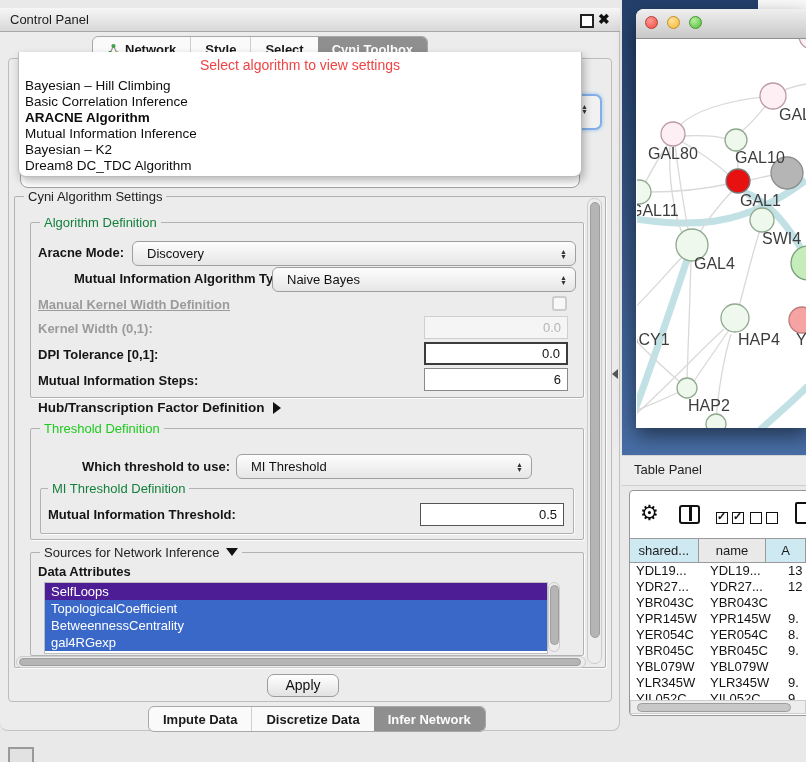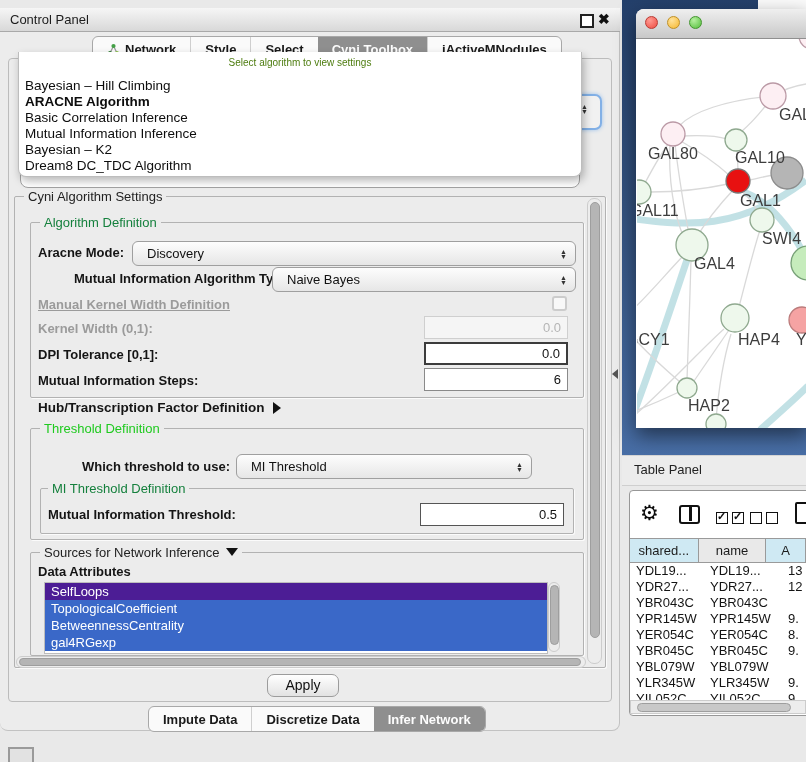--- a/index.html
+++ b/index.html
@@ -20,21 +20,21 @@
   .tab{display:flex;align-items:center;justify-content:center;font-size:13px;font-weight:bold;
        color:#1a1a1a;padding:0 14px;border-left:1px solid #cfcfcf;cursor:default;white-space:nowrap;}
   .tab:first-child{border-left:none;}
   .tab.sel{background:#8f8f8f;color:#fdfdfd;border-left:none;}
   .tab .nicon{margin-right:5px;display:inline-block;width:13px;height:13px;}
   
   .popup{left:18px;top:52px;width:562px;height:124px;background:#fff;z-index:30;
          border:1px solid #bdbdbd;border-top:none;border-radius:0 0 8px 8px;
          box-shadow:2px 4px 8px rgba(0,0,0,.28);}
   .popup-ph{position:absolute;left:0;top:5px;width:100%;text-align:center;
-            font-size:10px;color:#4d7c0f;}
+            font-size:14px;color:#ef4444;}
   .dd-items{position:absolute;left:4px;top:26px;right:4px;}
   .dd-item{height:16px;line-height:16px;font-size:13.5px;color:#0d0d0d;padding-left:2px;}
   .dd-item.b{font-weight:bold;}
   .ghost-bar{left:20px;top:154px;width:558px;height:32px;background:#fff;
              border:1px solid #a2a2a2;border-radius:8px;z-index:4;}
   .ghost-combo{left:550px;top:94px;width:48px;height:32px;background:#f1f1f1;border-radius:7px;
                border:2px solid #82b0e6;box-shadow:0 0 4px #9cc2ec;z-index:3;}
   
   .gbox{border:1px solid #b2b2b2;border-radius:2px;box-shadow:1px 1px 0 rgba(255,255,255,.8);}
   .gtitle{position:absolute;font-size:13px;background:#ececec;padding:0 4px;white-space:nowrap;z-index:2;}
@@ -134,41 +134,38 @@
       </div>
       <div class="tab">
         <span>Style</span>
       </div>
       <div class="tab">
         <span>Select</span>
       </div>
       <div class="tab sel">
         <span>Cyni Toolbox</span>
       </div>
-      <div class="tab">
-        <span>jActiveMNodules</span>
-      </div>
     </div>
 
   <div class="abs" style="left:8px;top:58px;width:604px;height:644px;border:1px solid #bcbcbc;border-radius:4px;background:#ececec;box-sizing:border-box;"></div>
 
   <div class="abs ghost-bar"></div>
   <div class="abs ghost-combo">
     <span class="spin" style="position:absolute;right:4px;top:8px;">
         <span>▲</span>
         <span>▼</span>
       </span>
   </div>
 
   <div class="abs popup">
     <div class="popup-ph">Select algorithm to view settings</div>
     <div class="dd-items" id="ddItems">
         <div class="dd-item">Bayesian – Hill Climbing</div>
+        <div class="dd-item">Basic Correlation Inference</div>
         <div class="dd-item b">ARACNE Algorithm</div>
-        <div class="dd-item">Basic Correlation Inference</div>
         <div class="dd-item">Mutual Information Inference</div>
         <div class="dd-item">Bayesian – K2</div>
         <div class="dd-item">Dream8 DC_TDC Algorithm</div>
       </div>
   </div>
 
   <div class="abs gbox" style="left:14px;top:196px;width:590px;height:470px;"></div>
   <span class="abs gtitle t-dark" style="left:24px;top:189px;">Cyni Algorithm Settings</span>
 
   <div class="abs gbox" style="left:30px;top:222px;width:552px;height:174px;"></div>

